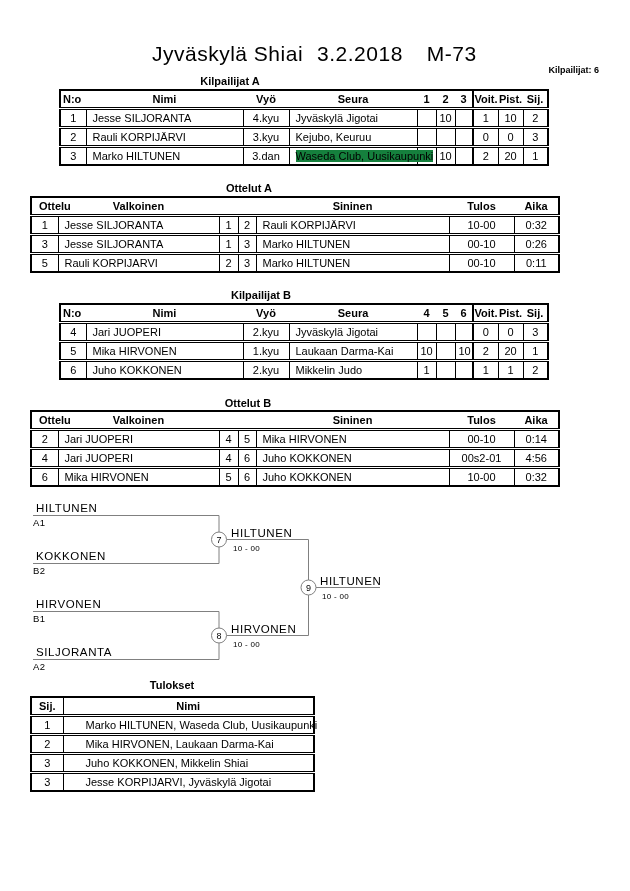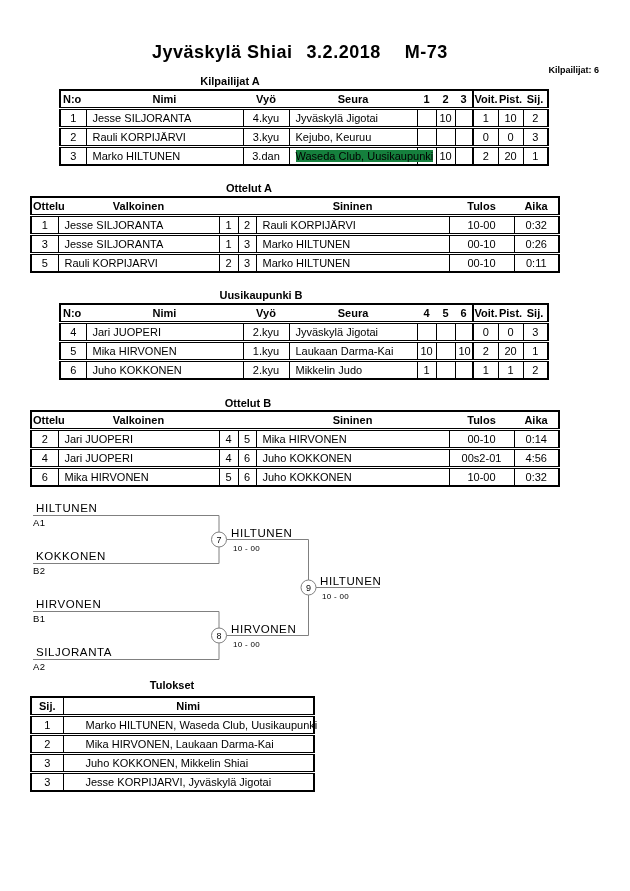--- a/index.html
+++ b/index.html
@@ -1,20 +1,20 @@
 <!DOCTYPE html>
 <html><head>
 <meta charset="utf-8">
 <style>
   html,body{margin:0;padding:0;background:#fff;}
   .page{position:relative;width:630px;height:891px;background:#ffffff;
         font-family:"Liberation Sans",sans-serif;color:#000;overflow:hidden;}
 
   
-  .title{position:absolute;top:42px;left:152px;font-size:18px;font-weight:bold;
+  .title{position:absolute;top:42px;left:152px;font-size:21px;font-weight:normal;
          letter-spacing:.5px;white-space:nowrap;}
   .title .t-date{margin-left:14px;}
   .title .t-cat{margin-left:24px;}
   .comp-note{position:absolute;top:65px;right:31px;font-size:9px;font-weight:bold;}
 
   
   .sec{position:absolute;width:300px;text-align:center;font-size:11px;font-weight:bold;}
   .sec-kilpa{top:75px;left:80px;}
   .sec-otta{top:182px;left:99px;}
   .sec-kilpb{top:289px;left:111px;}
@@ -34,21 +34,21 @@
   .kilp th:nth-child(1){text-align:left;padding-left:2px;}
   .kilp td:nth-child(2),.kilp td:nth-child(4){text-align:left;padding-left:6px;}
   .kilp th:nth-child(8),.kilp td:nth-child(8){border-left:2px solid #000;}
   .kilp-a{top:89px;left:29px;}
   .kilp-b{top:303px;left:29px;}
   
   .kilp-a tbody tr:nth-child(3) td:nth-child(4) span{
       position:relative;z-index:2;background:#15803d;white-space:nowrap;}
 
   .ott{width:528px;}
-  .ott th:nth-child(1){text-align:center;padding-left:1px;}
+  .ott th:nth-child(1){text-align:center;padding-left:7px;}
   .ott td:nth-child(2),.ott td:nth-child(5){text-align:left;padding-left:6px;}
   .ott-a{top:196px;left:30px;}
   .ott-b{top:410px;left:30px;}
 
   .tul{width:283px;top:696px;left:30px;}
   .tul th:nth-child(2){border-left:1px solid #000;}
   .tul td:nth-child(2){text-align:left;padding-left:22px;}
 
   
   .bracket{position:absolute;top:495px;left:0;}
@@ -65,21 +65,21 @@
 
 <div class="page">
 
   <div class="title">
     <span class="t-event">Jyväskylä Shiai</span><span class="t-date">3.2.2018</span><span class="t-cat">M-73</span>
   </div>
   <div class="comp-note">Kilpailijat: 6</div>
 
   <div class="sec sec-kilpa">Kilpailijat A</div>
   <div class="sec sec-otta">Ottelut A</div>
-  <div class="sec sec-kilpb">Uusikaupunki B</div>
+  <div class="sec sec-kilpb">Kilpailijat B</div>
   <div class="sec sec-ottb">Ottelut B</div>
   <div class="sec sec-tul">Tulokset</div>
 
   <table class="grid kilp kilp-a">
     <colgroup>
         <col style="width:26px">
         <col style="width:157px">
         <col style="width:46px">
         <col style="width:128px">
         <col style="width:19px">

